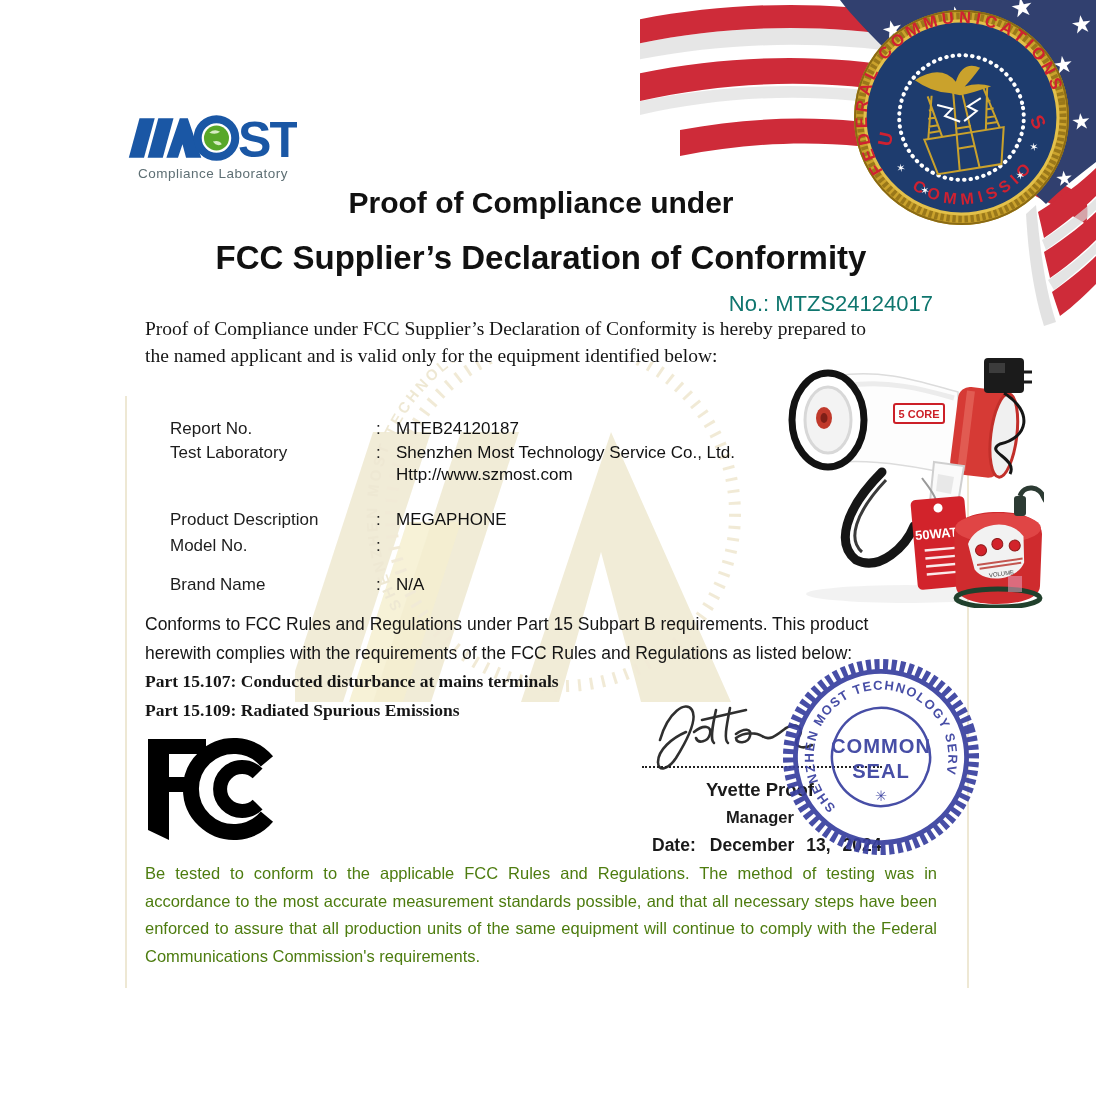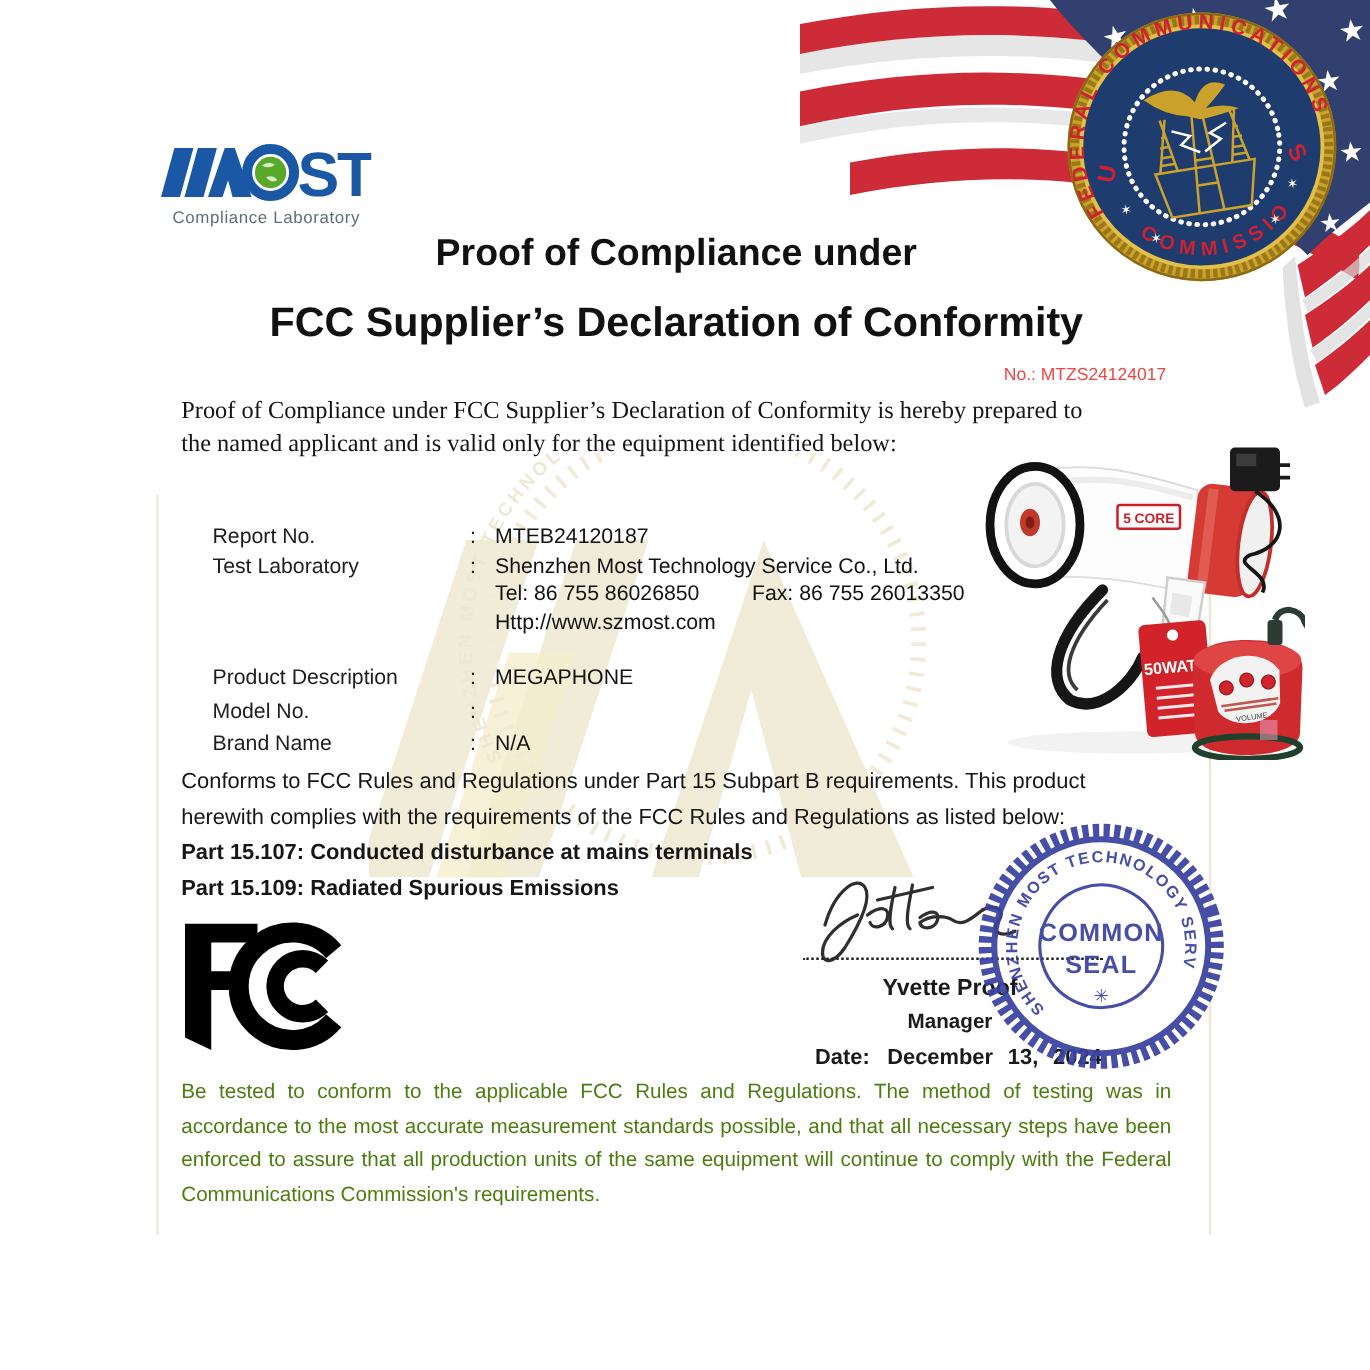--- a/index.html
+++ b/index.html
@@ -3,41 +3,41 @@
 <meta charset="utf-8">
 <style>
   html,body{margin:0;padding:0;background:#fff;}
   .page{position:relative;width:1096px;height:1096px;background:#fff;overflow:hidden;
         font-family:"Liberation Sans",sans-serif;color:#1a1a1a;}
   .abs{position:absolute;}
 
   
   .title1{left:0;top:186px;width:1082px;text-align:center;font-size:30px;font-weight:700;color:#111;}
   .title2{left:0;top:239px;width:1082px;text-align:center;font-size:33px;font-weight:700;color:#111;}
-  .doc-no{right:163px;top:291px;font-size:14px;color:#ef4444;}
+  .doc-no{right:163px;top:291px;font-size:22px;color:#0f766e;}
   .intro{left:145px;top:315px;width:726px;font-family:"Liberation Serif",serif;
          font-size:19.5px;line-height:27px;color:#151515;}
 
   
   .lab-logo{left:127px;top:112px;width:170px;}
   .lab-logo-sub{left:138px;top:166px;font-size:13.5px;color:#5e6f74;letter-spacing:.5px;}
 
   
   .details{left:170px;top:418px;width:640px;font-size:17px;}
   .drow{display:grid;grid-template-columns:206px 20px auto;align-items:start;}
   .dlabel{color:#1d1d1d;}
   .dcolon{color:#1d1d1d;}
   .dval{font-weight:400;color:#111;}
   .dline{line-height:22.5px;}
   .gap-tel{margin-left:42px;}
   .mt1{margin-top:1px;}
 
   
   .compliance{left:145px;top:610px;width:778px;font-size:17.5px;line-height:28.5px;color:#161616;}
-  .comp-item{font-weight:700;}
+  .comp-item{font-weight:700;font-family:Liberation Serif, serif;}
 
   
   .sig-svg{left:646px;top:688px;z-index:2;}
   .dotline{left:642px;top:766px;width:240px;border-top:2.5px dotted #222;z-index:2;}
   .sig-name{left:640px;top:779px;width:240px;text-align:center;font-size:18.5px;font-weight:700;z-index:2;}
   .sig-role{left:640px;top:808px;width:240px;text-align:center;font-size:16.5px;font-weight:700;z-index:2;}
   .sig-date{left:652px;top:835px;font-size:17.5px;font-weight:700;z-index:2;white-space:nowrap;}
   .sig-date .dv{margin-left:14px;word-spacing:7px;}
 
   
@@ -166,36 +166,33 @@
     <div class="drow dline">
       <span class="dlabel">Report No.</span>
       <span class="dcolon">:</span>
       <span class="dval">MTEB24120187</span>
     </div>
     <div class="drow dline mt1">
       <span class="dlabel">Test Laboratory</span>
       <span class="dcolon">:</span>
       <span class="dval">
         <span style="display:block">Shenzhen Most Technology Service Co., Ltd.</span>
-        <span style="display:block">
-          <span>Tel: 86 755 86026850</span><span class="gap-tel">Fax: 86 755 26013350</span>
-        </span>
         <span style="display:block">Http://www.szmost.com</span>
       </span>
     </div>
     <div class="drow dline" style="margin-top:22px">
       <span class="dlabel">Product Description</span>
       <span class="dcolon">:</span>
       <span class="dval">MEGAPHONE</span>
     </div>
     <div class="drow dline" style="margin-top:4px">
       <span class="dlabel">Model No.</span>
       <span class="dcolon">:</span>
     </div>
-    <div class="drow dline" style="margin-top:4px">
+    <div class="drow dline" style="margin-top:16px">
       <span class="dlabel">Brand Name</span>
       <span class="dcolon">:</span>
       <span class="dval">N/A</span>
     </div>
   </div>
 
   <svg class="abs z2" style="left:786px;top:342px" width="258" height="266" viewBox="0 0 258 266">
     <ellipse cx="120" cy="252" rx="100" ry="9" fill="#000" opacity="0.05"></ellipse>
 
     <path d="M50,34 C95,26 135,40 172,50 L172,134 C122,122 82,118 54,120 Z" fill="#fdfdfd" stroke="#dcdcdc" stroke-width="1.5"></path>

